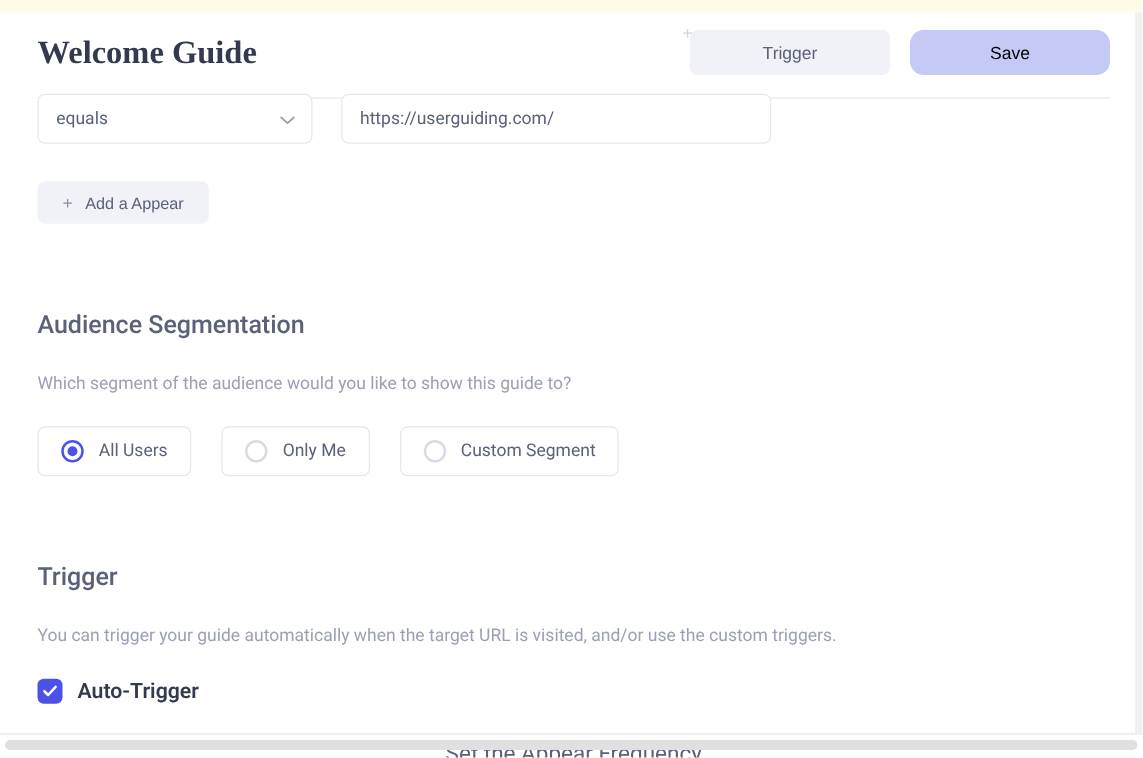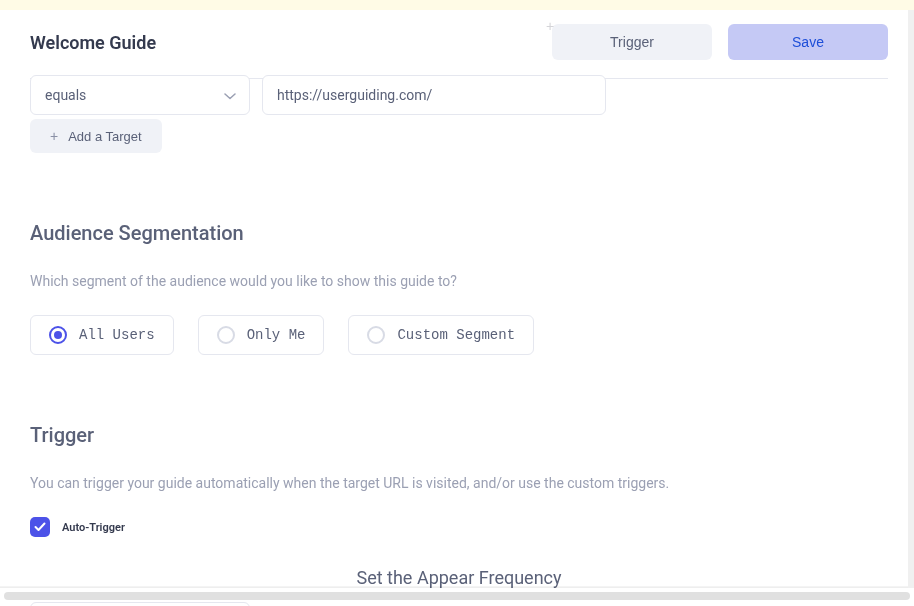--- a/index.html
+++ b/index.html
@@ -16,23 +16,24 @@
       background: #fffbe6;
       width: 100%;
     }
     .header {
       display: flex;
       align-items: center;
       justify-content: space-between;
       padding: 14px 26px 18px 30px;
     }
     .title {
-      font-size: 18px;
+      font-size: 26px;
       font-weight: 600;
       color: #343a4e;
+      font-family: Liberation Serif, serif;
     }
     .header-actions {
       display: flex;
       gap: 16px;
     }
     .btn {
       border: none;
       border-radius: 6px;
       padding: 0 24px;
       height: 36px;
@@ -44,43 +45,44 @@
       justify-content: center;
       min-width: 160px;
       position: relative;
     }
     .btn-cancel {
       background: #f0f2f7;
       color: #5a6178;
     }
     .btn-save {
       background: #c5c9f5;
-      color: #1d4ed8;
+      color: #000000;
+      border-radius: 11px;
     }
     .plus-corner {
       position: absolute;
       top: -6px;
       left: -6px;
       color: #d4d4d8;
       font-size: 14px;
       font-weight: 300;
     }
     .divider {
       height: 1px;
       background: #e5e7ef;
       margin: 0 26px 0 30px;
     }
     .content {
       padding: 0 26px 0 30px;
     }
     .target-row {
       display: flex;
-      gap: 0;
+      gap: 11px;
       margin-top: -4px;
-      margin-bottom: 4px;
+      margin-bottom: 30px;
       text-align: right;
     }
     .select-wrap {
       position: relative;
       width: 220px;
     }
     .select, .text-input {
       width: 100%;
       height: 40px;
       border: 1px solid #e5e7ef;
@@ -129,21 +131,20 @@
     }
     .section-desc {
       font-size: 14px;
       color: #9ba0b3;
       margin-bottom: 26px;
       margin-top: 28px;
     }
     .radio-group {
       display: flex;
       gap: 24px;
-      font-family: Liberation Mono, monospace;
     }
     .radio-option {
       display: flex;
       align-items: center;
       gap: 12px;
       border: 1px solid #e5e7ef;
       border-radius: 6px;
       padding: 10px 18px;
       cursor: pointer;
     }
@@ -181,21 +182,21 @@
       height: 20px;
       border-radius: 5px;
       background: #4c52e8;
       display: flex;
       align-items: center;
       justify-content: center;
       cursor: pointer;
       flex-shrink: 0;
     }
     .checkbox-label {
-      font-size: 11px;
+      font-size: 17px;
       font-weight: 600;
       color: #343a4e;
     }
     .freq-label {
       font-size: 18px;
       color: #5a6178;
       margin-bottom: 14px;
       text-align: center;
     }
     .scrollbar-track {
@@ -259,21 +260,21 @@
     </div>
     <div class="text-input-wrap">
       <div class="text-input">
         <span>https://userguiding.com/</span>
       </div>
     </div>
   </div>
 
   <button class="add-target-btn">
     <span class="plus-icon">+</span>
-    <span>Add a Target</span>
+    <span>Add a Appear</span>
   </button>
 
   <div class="section">
     <h2 class="section-title">Audience Segmentation</h2>
     <p class="section-desc">Which segment of the audience would you like to show this guide to?</p>
     <div class="radio-group">
       <div class="radio-option">
         <div class="radio-circle selected">
           <div class="radio-dot"></div>
         </div>

